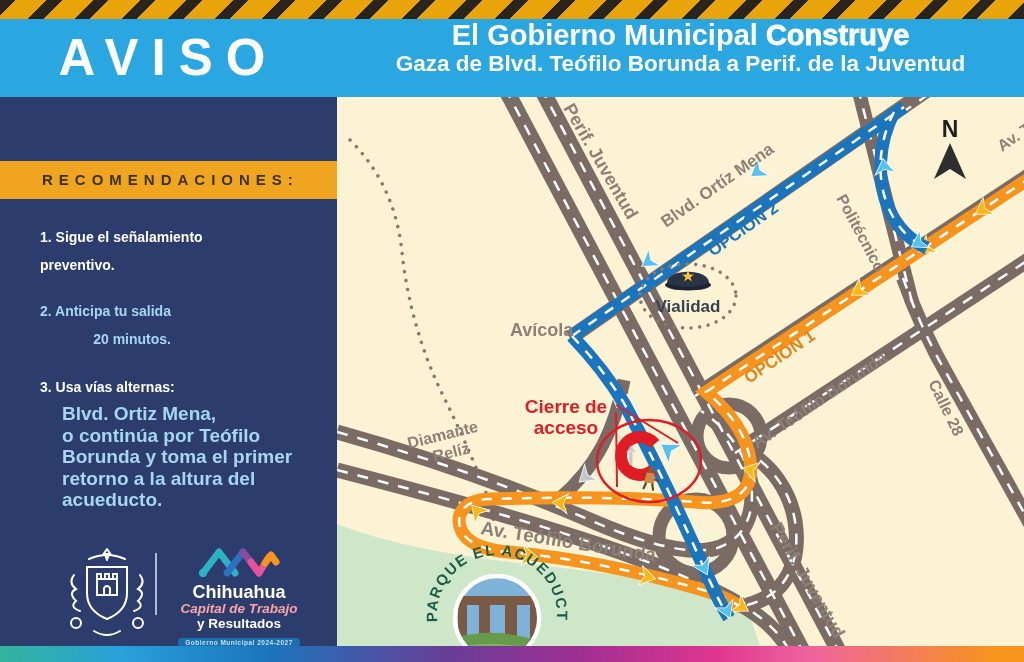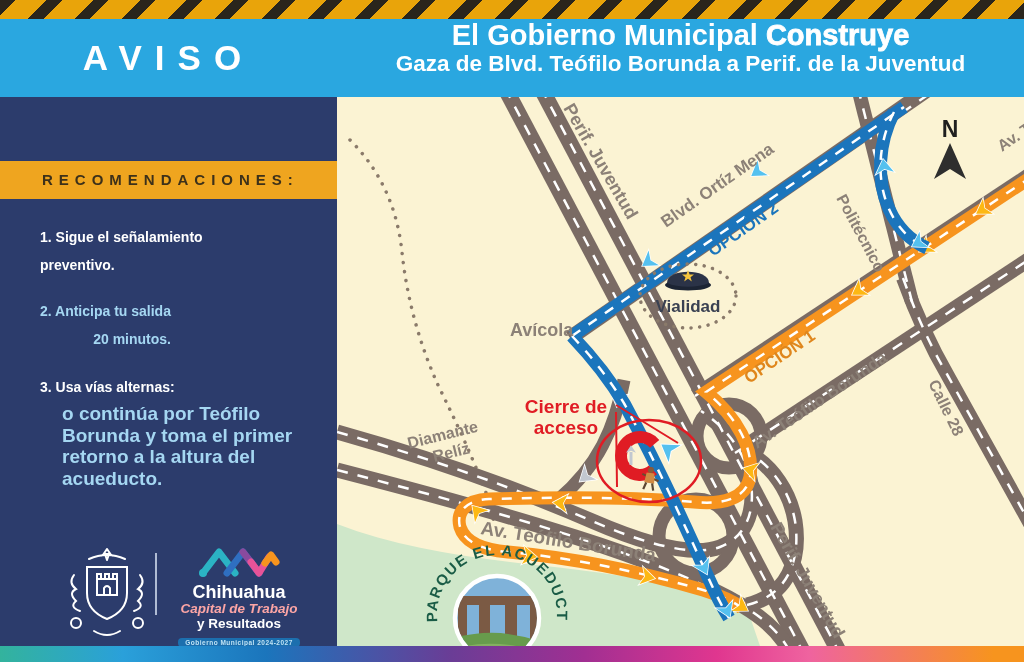--- a/index.html
+++ b/index.html
@@ -2,21 +2,21 @@
 <html><head>
 <meta charset="utf-8">
 <style>
   html,body{margin:0;padding:0;background:#666;}
   .poster{position:relative;width:1024px;height:662px;overflow:hidden;
           font-family:"Liberation Sans",sans-serif;background:#fbf3d3;}
   .hazard{position:absolute;left:0;top:0;width:1024px;height:19px;
           background:repeating-linear-gradient(135deg,#2a251c 0 11px,#e9a40a 11px 33px);}
   .header{position:absolute;left:0;top:19px;width:1024px;height:78px;background:#2aa7e0;}
   .aviso{position:absolute;left:0;top:0;width:337px;height:78px;line-height:78px;
-         text-align:center;color:#fff;font-weight:700;font-size:35px;letter-spacing:13px;
+         text-align:center;color:#fff;font-weight:700;font-size:51px;letter-spacing:13px;
          padding-left:0;box-sizing:border-box;}
   .htitles{position:absolute;left:337px;top:0;width:687px;height:78px;color:#fff;text-align:center;}
   .h1{font-size:29px;font-weight:700;line-height:32px;white-space:nowrap;}
   .h1 .hb{-webkit-text-stroke:0.8px #fff;}
   .h2{font-size:22.5px;font-weight:700;line-height:26px;white-space:nowrap;}
   .sidebar{position:absolute;left:0;top:97px;width:337px;height:549px;background:#2c3c6c;}
   .band{position:absolute;left:0;top:64px;width:348px;height:38px;background:#efa51f;}
   .band span{display:block;line-height:38px;padding-left:42px;font-size:15px;font-weight:700;
              letter-spacing:6px;color:#3d311a;}
   .s-item{position:absolute;left:40px;font-weight:700;font-size:14px;line-height:28px;white-space:nowrap;}
@@ -65,20 +65,21 @@
       <div>preventivo.</div>
     </div>
     <div class="s-item c-blue" style="top:200px">
       <div>2. Anticipa tu salida</div>
       <div class="indent">20 minutos.</div>
     </div>
     <div class="s-item c-white" style="top:276px">
       <div>3. Usa vías alternas:</div>
     </div>
     <div class="s-sub" style="top:306px">
+      <div>Blvd. Ortiz Mena,</div>
       <div>o continúa por Teófilo</div>
       <div>Borunda y toma el primer</div>
       <div>retorno a la altura del</div>
       <div>acueducto.</div>
     </div>
 
     <div class="logos">
       <svg class="crest" width="86" height="96" viewBox="0 0 86 96">
         <g stroke="#ffffff" fill="none" stroke-width="2" stroke-linecap="round">
           <path d="M43,4 l-4,6 6,-1 -2,6 m0,-11 4,6 -6,-1 2,6"></path>

